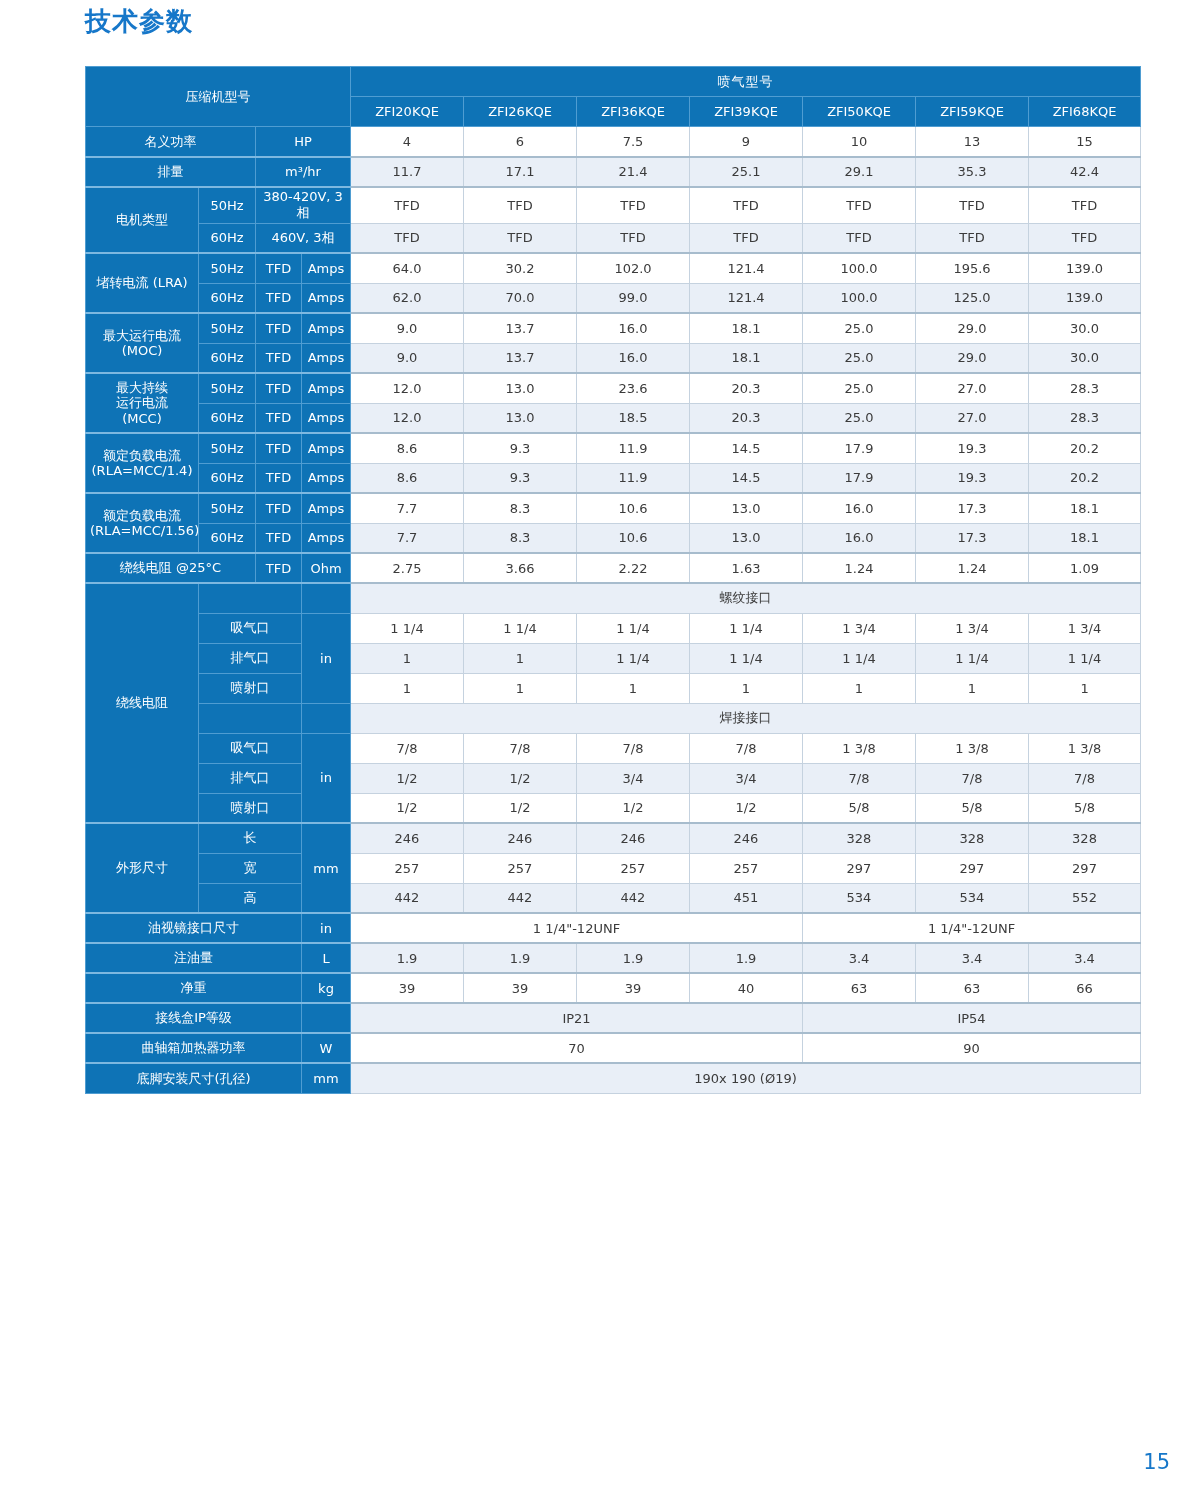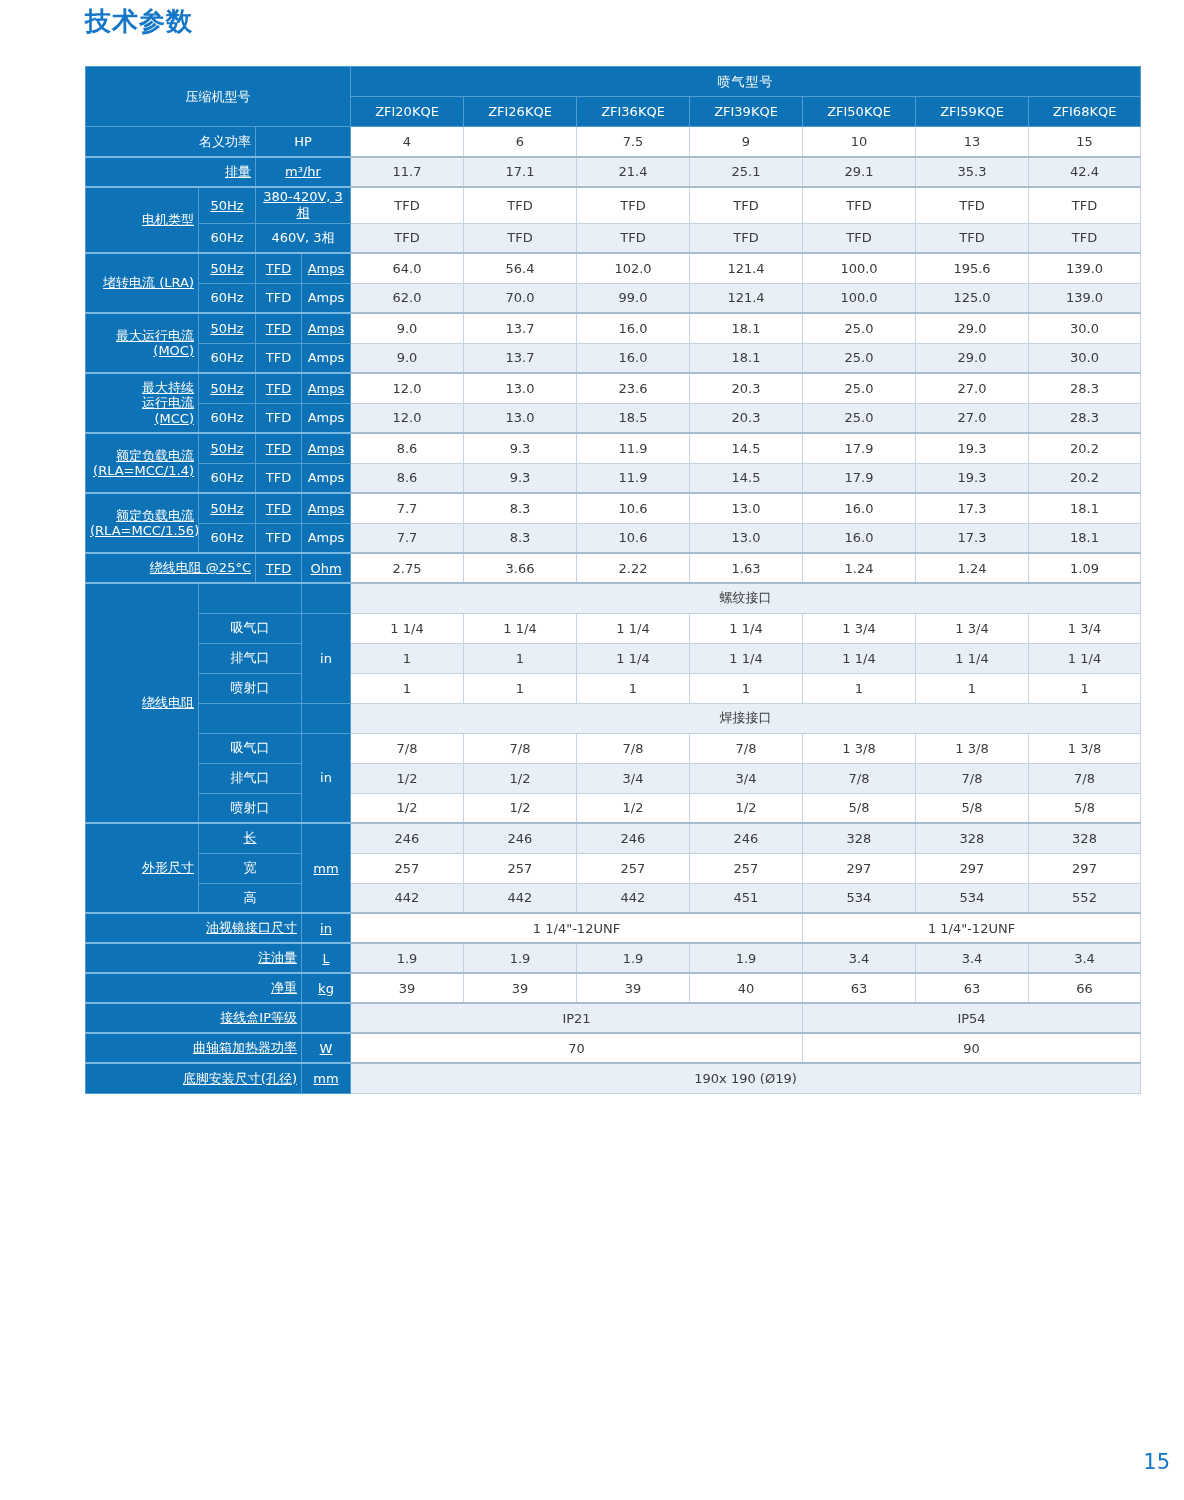--- a/index.html
+++ b/index.html
@@ -33,33 +33,33 @@
   }
   td.blue{
     background:var(--brand-blue);color:#ffffff;
     border:1px solid var(--blue-line);
     text-align:center;
   }
   td.c-corner{font-size:13.5px;}
   td.c-group{font-size:13.5px;letter-spacing:1px;}
   td.c-model{height:32px;font-size:13px;}
   td.c-label{
-    text-align:right;padding-left:9px;
+    text-align:center;padding-left:9px;
     white-space:pre-line;line-height:1.18;font-size:13px;
   }
   td.c-sub{font-size:12.5px;}
   td.c-unit{font-size:12.5px;}
   td.c-data,td.c-sechdr{
     background:#ffffff;color:var(--data-text);
     border:1px solid var(--data-line);
     text-align:center;font-size:13.5px;
   }
   td.c-sechdr{font-size:13px;margin-left:31px;}
   tr.alt td.c-data, tr.alt td.c-sechdr{background:var(--row-alt);}
-  tr.sec td.blue{border-top:2px solid var(--blue-line-strong);text-decoration:underline;}
+  tr.sec td.blue{border-top:2px solid var(--blue-line-strong);}
   tr.sec td.c-data, tr.sec td.c-sechdr{border-top:2px solid var(--data-line-strong);}
   .page-number{
     position:absolute;right:14px;top:1450px;
     font-size:21px;color:var(--title-blue);
   }
 </style>
 </head>
 <body>
 
 <div class="page-title">技术参数</div>
@@ -138,21 +138,21 @@
         <td class="c-data">TFD</td>
         <td class="c-data">TFD</td>
         <td class="c-data">TFD</td>
       </tr>
       <tr class="sec">
         <td class="blue c-label" rowspan="2">堵转电流 (LRA)</td>
         <td class="blue c-sub">50Hz</td>
         <td class="blue c-sub">TFD</td>
         <td class="blue c-unit">Amps</td>
         <td class="c-data">64.0</td>
-        <td class="c-data">56.4</td>
+        <td class="c-data">30.2</td>
         <td class="c-data">102.0</td>
         <td class="c-data">121.4</td>
         <td class="c-data">100.0</td>
         <td class="c-data">195.6</td>
         <td class="c-data">139.0</td>
       </tr>
       <tr class="alt">
         <td class="blue c-sub">60Hz</td>
         <td class="blue c-sub">TFD</td>
         <td class="blue c-unit">Amps</td>

